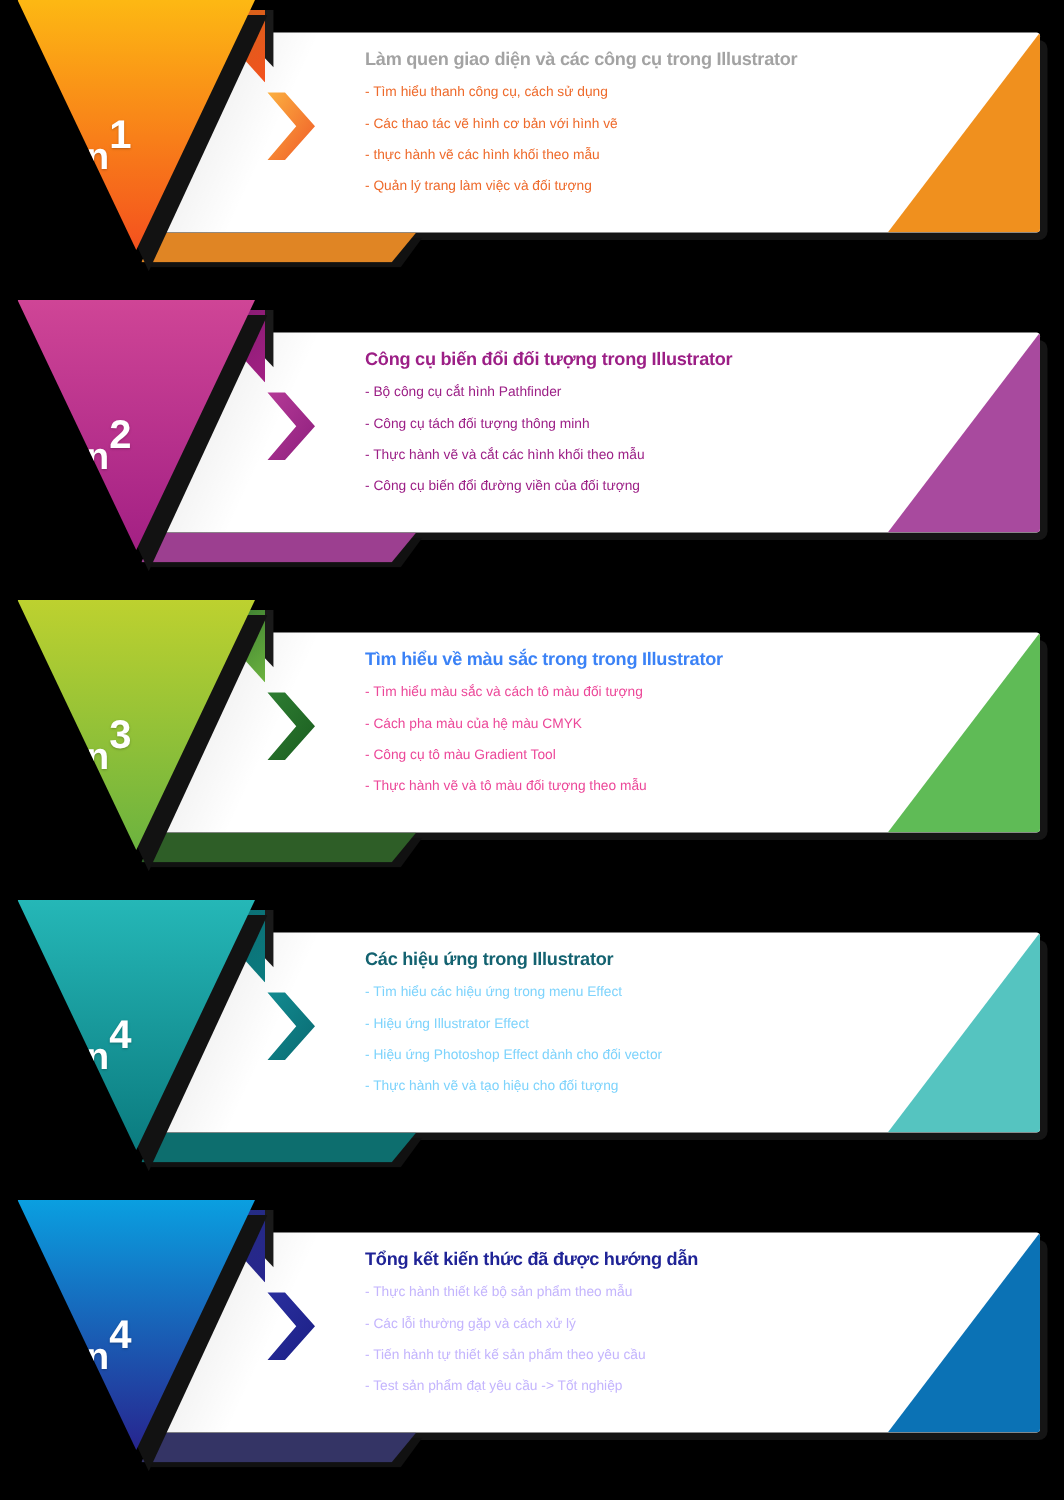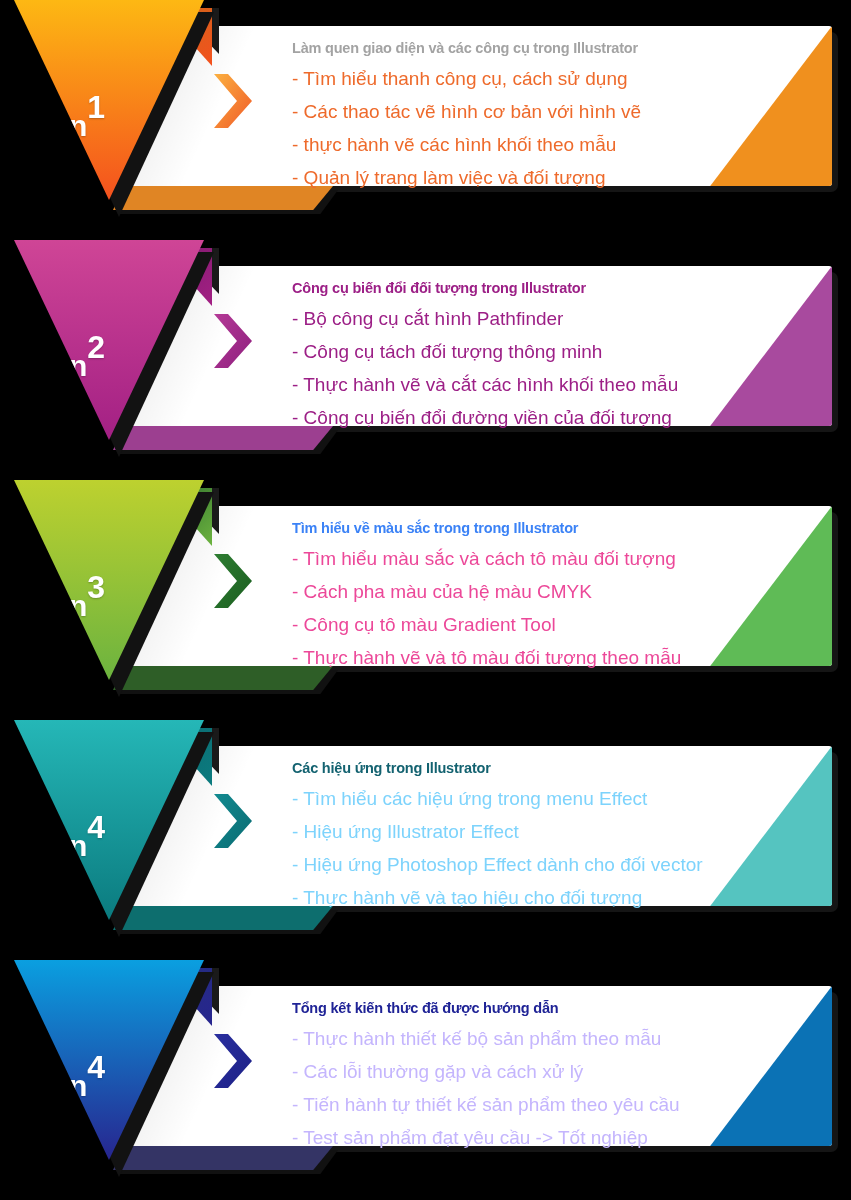--- a/index.html
+++ b/index.html
@@ -160,21 +160,21 @@
     letter-spacing: -0.2px;
     margin: 0 0 13px 0;
     white-space: nowrap;
   }
   .bullets {
     list-style: none;
     margin: 0;
     padding: 0;
   }
   .bullets li {
-    font-size: 19px;
+    font-size: 11px;
     line-height: 1.0;
     margin-bottom: 14px;
     white-space: nowrap;
   }
 </style>
 </head>
 <body>
 
 <div class="board">
     <div class="section" style="top: 0px;">

